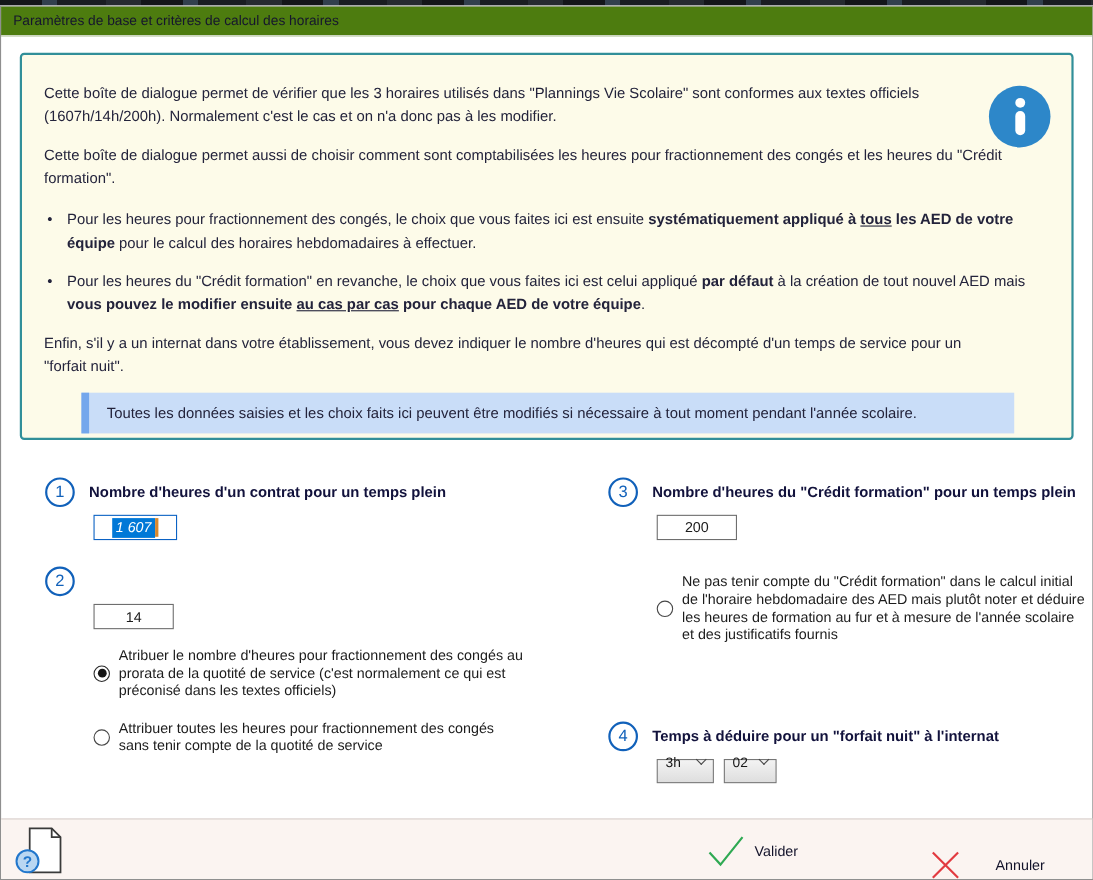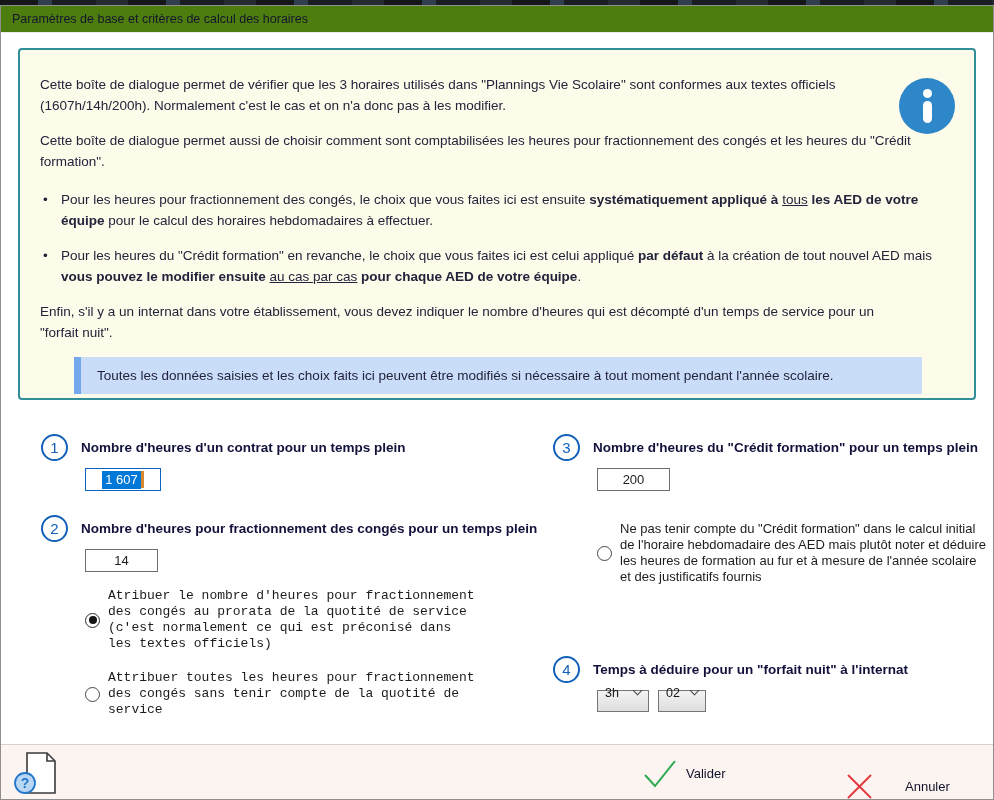--- a/index.html
+++ b/index.html
@@ -31,21 +31,21 @@
 
   .para { width:876px; }
   .p1 { margin-top:9px; }
   .p2 { margin-top:14px; }
   .p3 { }
 
   .bullets { margin-top:17px; }
   .bullet-row { position:relative; padding-left:21px; width:898px; margin-bottom:14px; }
   .bullet-row::before { content:"\2022"; position:absolute; left:3px; top:0; }
   .seg-bold { font-weight:bold; }
-  .seg-bold-underline { font-weight:normal; text-decoration:underline; }
+  .seg-bold-underline { font-weight:bold; text-decoration:underline; }
 
   .note { margin:14px 32px 0 34px; height:37px; background:var(--note-bg);
     border-left:7px solid var(--note-bar); display:flex; align-items:center; padding-left:16px; }
 
   
   .section { position:absolute; }
   .sec1 { left:40px; top:428px; }
   .sec2 { left:40px; top:509px; }
   .sec3 { left:552px; top:428px; }
   .sec4 { left:552px; top:650px; }
@@ -54,30 +54,30 @@
   .num-circle { width:27px; height:27px; flex:0 0 auto; border:2.5px solid var(--accent-blue);
     border-radius:50%; color:var(--accent-blue); font-size:15px;
     display:flex; align-items:center; justify-content:center; }
   .sec-label { font-weight:bold; font-size:13.5px; color:#12123c; }
 
   .sec-body { margin-left:44px; }
 
   .textbox { margin-top:7px; width:76px; height:23px; border:1px solid #6e6e6e; background:#fff;
     display:flex; align-items:center; justify-content:center; font-size:13px; color:#1c1c1c; }
   .textbox.focused { border:1.5px solid var(--focus-border); }
-  .sel { background:var(--selection-blue); color:#fff; padding:1px 3px 2px 3px; }
+  .sel { background:var(--selection-blue); color:#fff; padding:1px 3px 2px 3px;font-style:italic; }
   .caret { display:inline-block; width:3px; height:17px; background:var(--caret-orange); }
 
   .options { margin-top:16px; }
   .options-right { margin-top:30px; }
   .option { display:flex; align-items:center; gap:8px; font-size:13px; line-height:16px;
     color:#1c1c1c; margin-bottom:18px; cursor:default; }
   .options-right .option { margin-bottom:9px; }
   .opt-text { display:block; }
-  .sec2 .opt-text { width:372px;font-family:Liberation Mono, monospace; }
+  .sec2 .opt-text { width:372px; }
   .sec3 .opt-text { width:366px; }
 
   .radio { width:15px; height:15px; flex:0 0 auto; border:1px solid #474747; border-radius:50%;
     background:#fff; position:relative; }
   .radio.checked { border-color:#2b2b2b; }
   .radio.checked::after { content:""; position:absolute; inset:2.5px; border-radius:50%; background:#141414; }
 
   .combo-row { display:flex; gap:9px; margin-top:7px; margin-left:44px; }
   .combo { width:52px; height:22px; border:1px solid #767676;
     background:linear-gradient(#f3f3f3,#dedede); display:flex; align-items:center;
@@ -141,21 +141,20 @@
         <div class="textbox focused">
           <span class="sel">1 607</span>
             <span class="caret"></span>
         </div>
       </div>
     </div>
 
     <div class="section sec2">
       <div class="sec-header">
         <span class="num-circle">2</span>
-        <span class="sec-label">Nombre d'heures pour fractionnement des congés pour un temps plein</span>
       </div>
       <div class="sec-body">
         <div class="textbox" style="width:73px;">
           <span>14</span>
         </div>
         <div class="options">
           <div class="option">
             <span class="radio checked"></span>
             <span class="opt-text">Atribuer le nombre d'heures pour fractionnement des congés au prorata de la quotité de service (c'est normalement ce qui est préconisé dans les textes officiels)</span>
           </div>

